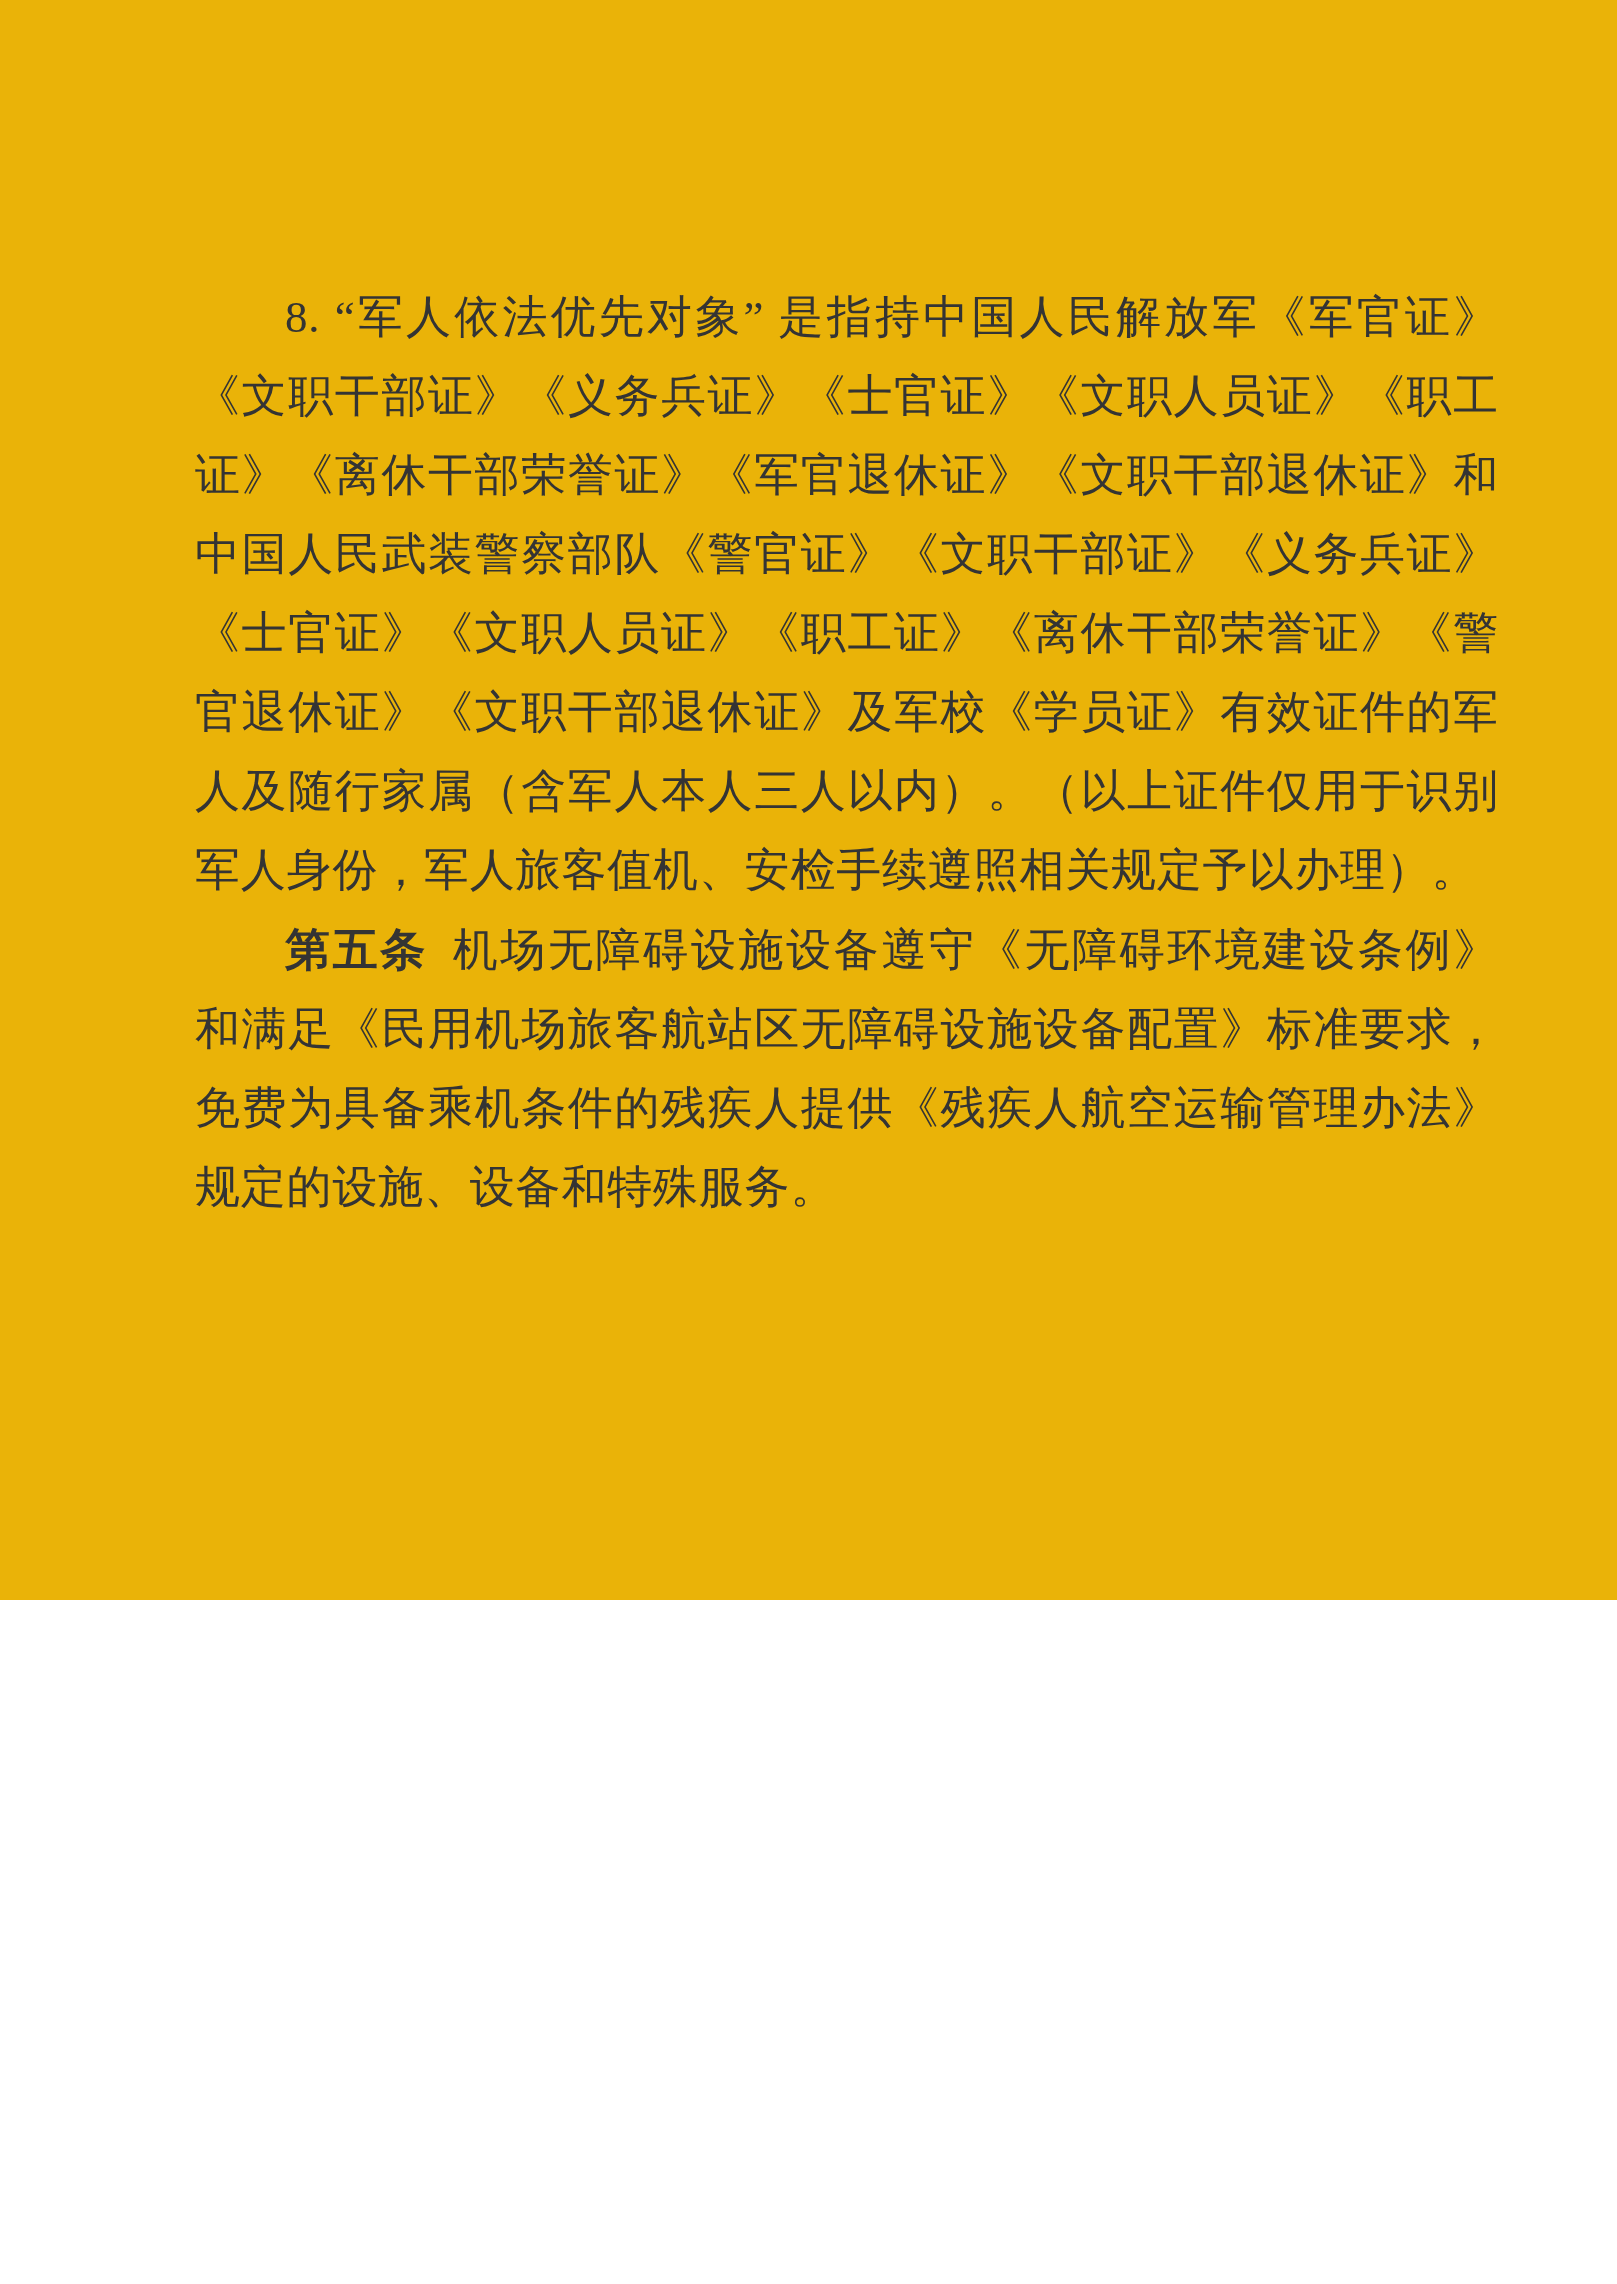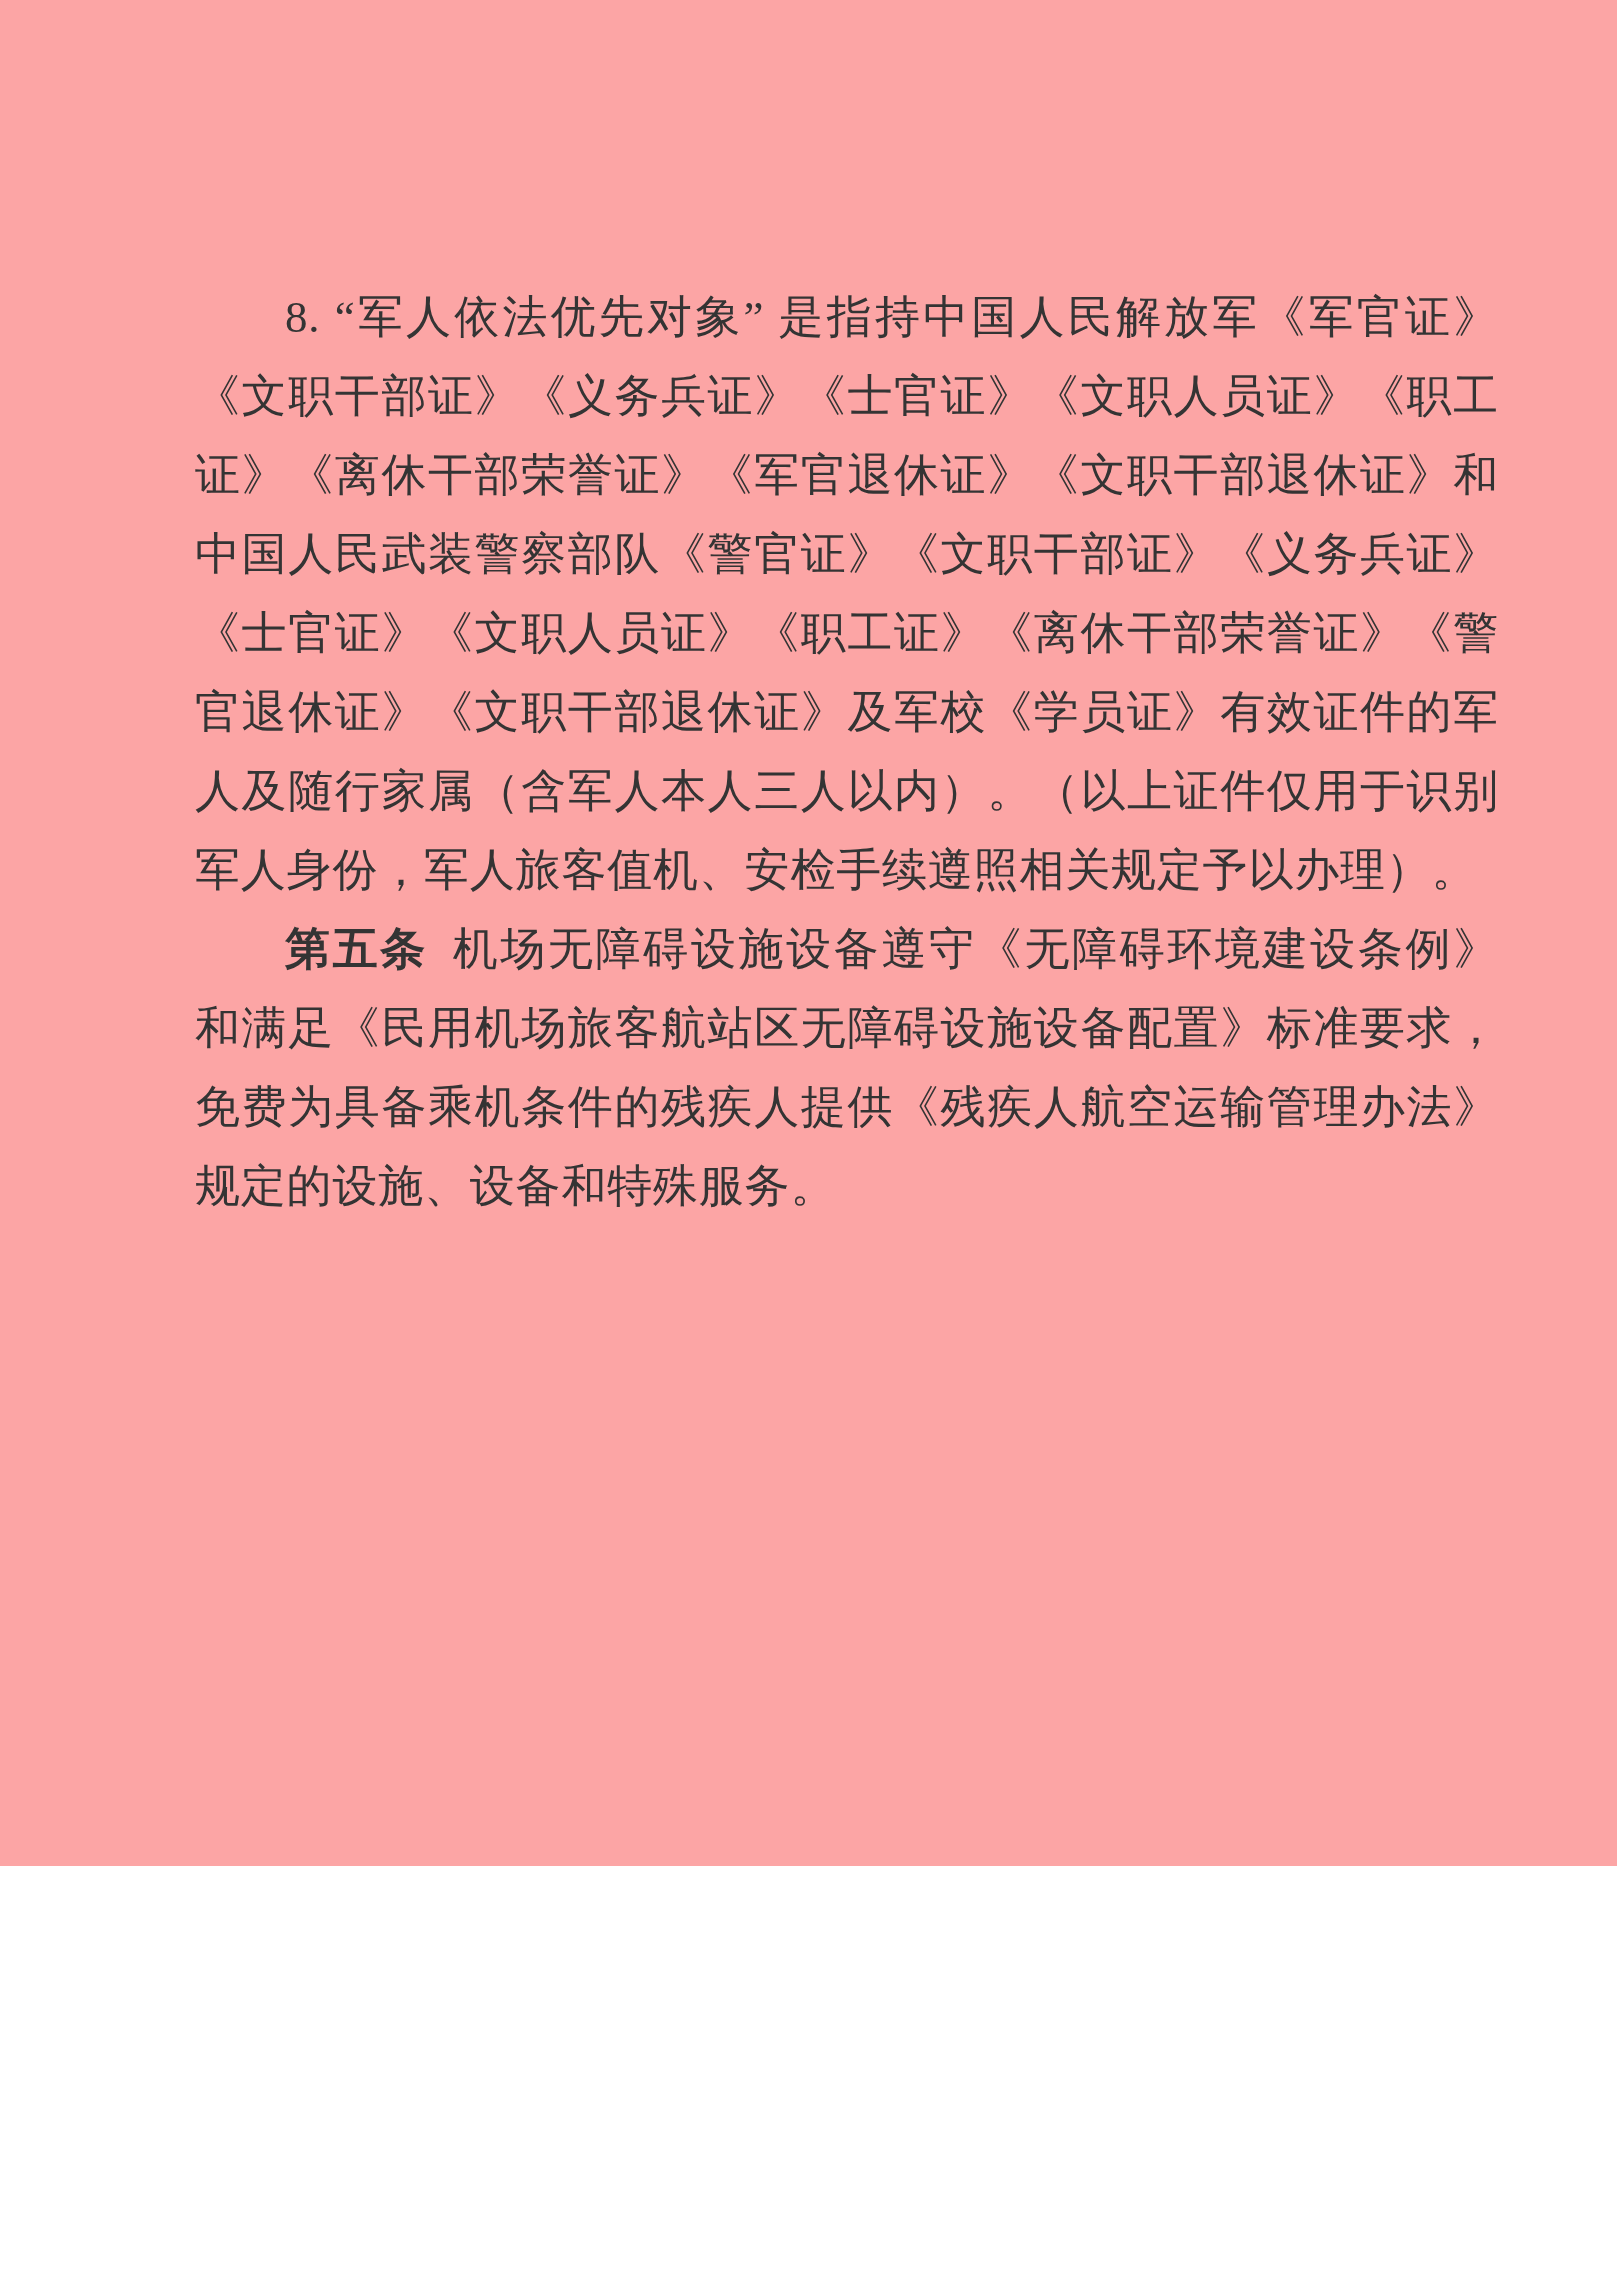--- a/index.html
+++ b/index.html
@@ -3,22 +3,22 @@
 <meta charset="utf-8">
 <style>
   html, body {
     margin: 0;
     padding: 0;
     background: #ffffff;
   }
   .page {
     position: relative;
     width: 1617px;
-    height: 1866px;
-    background: #fca5a5;
+    height: 1600px;
+    background: #eab308;
     font-family: "Liberation Serif", "DejaVu Serif", serif;
     color: #343434;
     overflow: hidden;
   }
   .doc-body {
     position: absolute;
     top: 278px;
     left: 195px;
     width: 1304px;
     font-size: 45px;
@@ -27,21 +27,21 @@
     text-justify: inter-character;
     letter-spacing: 0.8px;
   }
   .doc-body p {
     margin: 0;
     padding: 0;
     text-indent: 2em;
   }
   .lead:not(:empty) {
     font-weight: bold;
-    font-family: Liberation Serif, serif;
+    font-family: Liberation Sans, sans-serif;
     margin-right: 0.55em;
   }
   .page-num {
     position: absolute;
     top: 2079px;
     left: 209px;
     font-size: 35px;
     line-height: 51px;
     letter-spacing: 8.4px;
     color: #3c3c3c;

